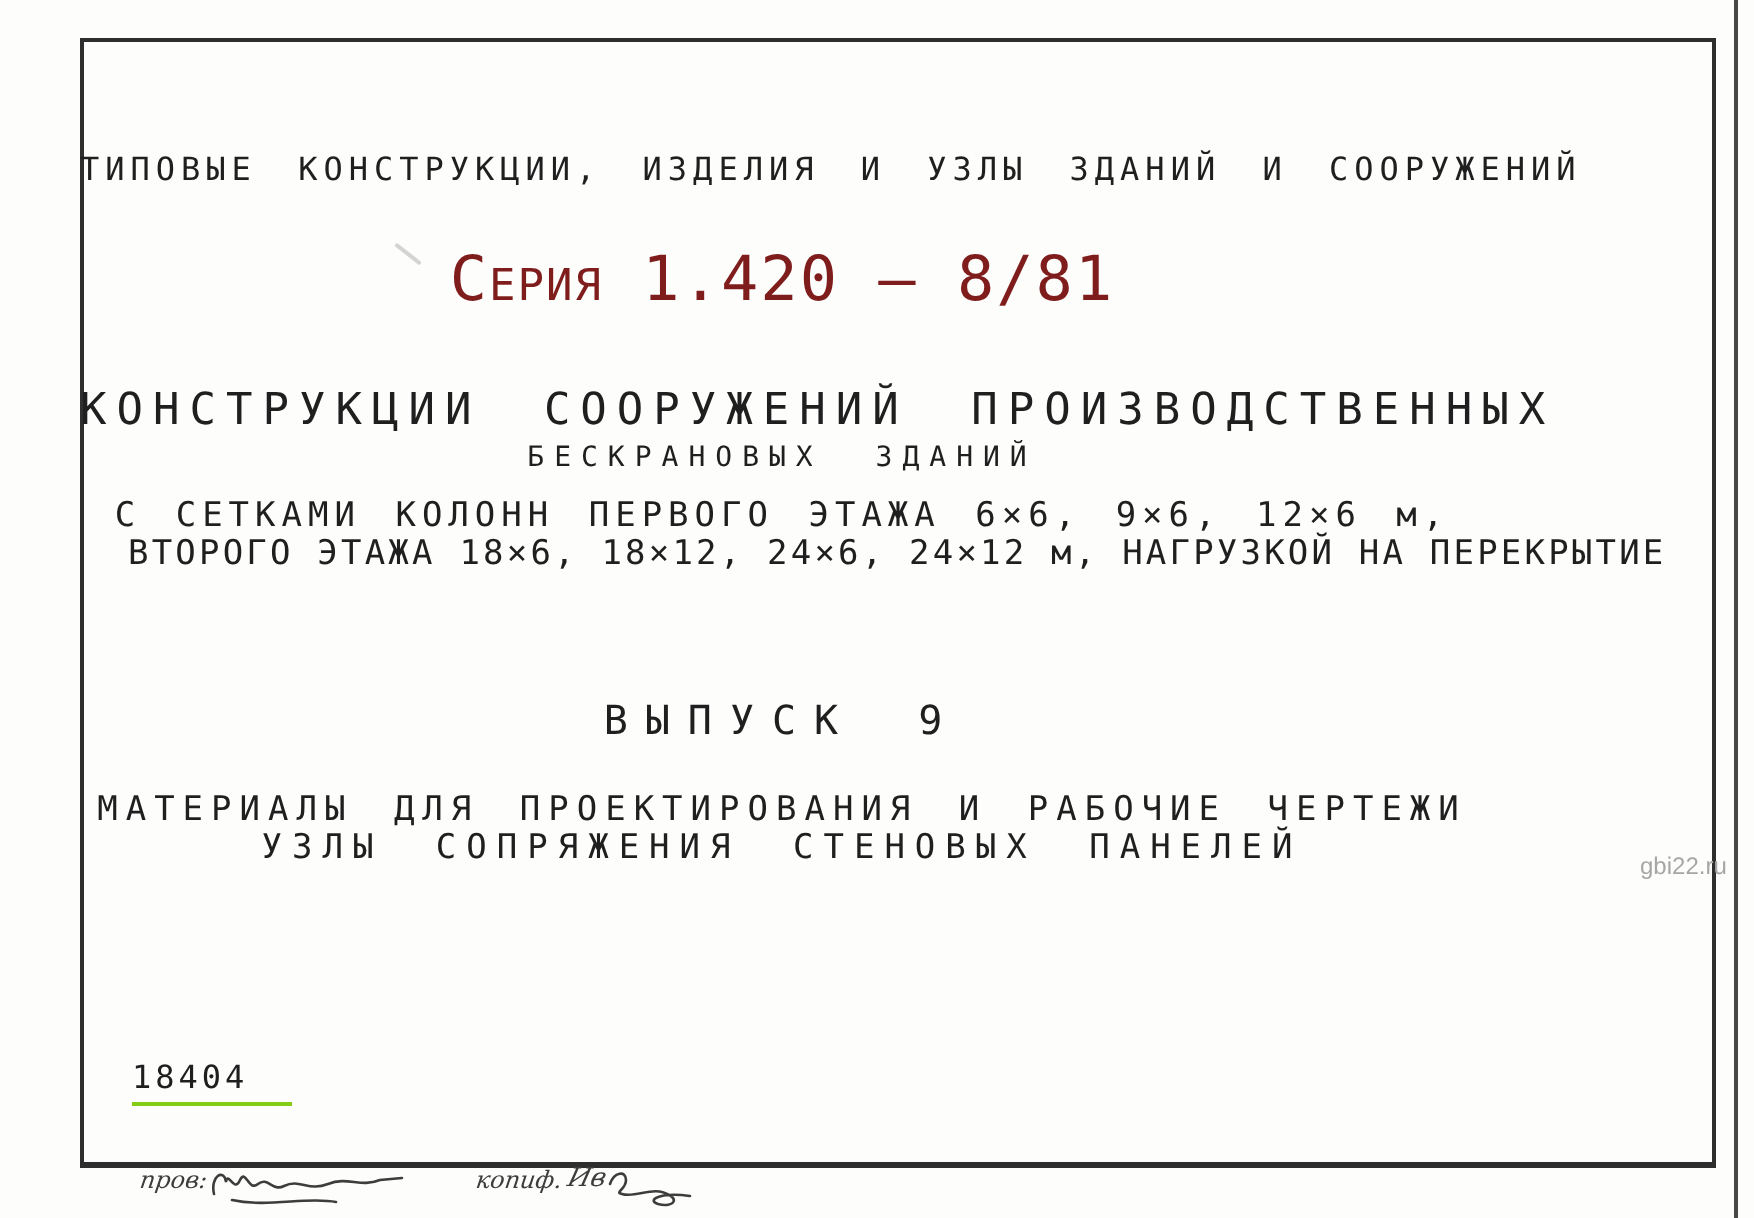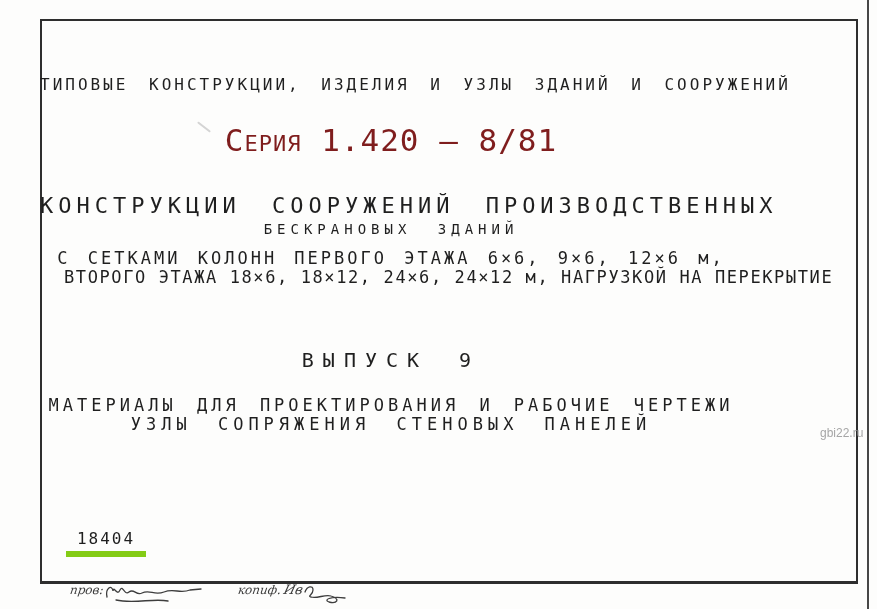--- a/index.html
+++ b/index.html
@@ -29,21 +29,21 @@
   .sub1{top:250px;font-size:17px;letter-spacing:3px;word-spacing:4px;}
   .sub2{top:269px;font-size:17px;letter-spacing:1.6px;margin-left:24px;}
   .sub3{top:288px;font-size:17px;letter-spacing:2.6px;word-spacing:4px;}
   .issue{top:350px;font-size:20px;letter-spacing:9px;word-spacing:10px;}
   .iss1{top:376px;font-size:17px;letter-spacing:5px;word-spacing:11px;margin-top:40px;}
   .iss2{top:397px;font-size:17px;letter-spacing:4px;word-spacing:6px;}
 
   .docnum{
     position:absolute;left:66px;top:529px;width:80px;
     font-size:16px;letter-spacing:2px;color:#1f1f1f;
-    border-bottom:6px solid #84cc16;padding-bottom:3px;text-align:center;
+    border-bottom:2px solid #84cc16;padding-bottom:3px;
   }
   .watermark{
     position:absolute;left:800px;top:426px;z-index:5;
     font-family:"Liberation Sans", sans-serif;font-size:12px;color:#a6a6a6;margin-left:20px;
   }
   .smudge{
     position:absolute;left:196px;top:126px;width:16px;height:2px;
     background:#c9c9c9;transform:rotate(38deg);border-radius:2px;opacity:.8;
   }
   .handwriting{

